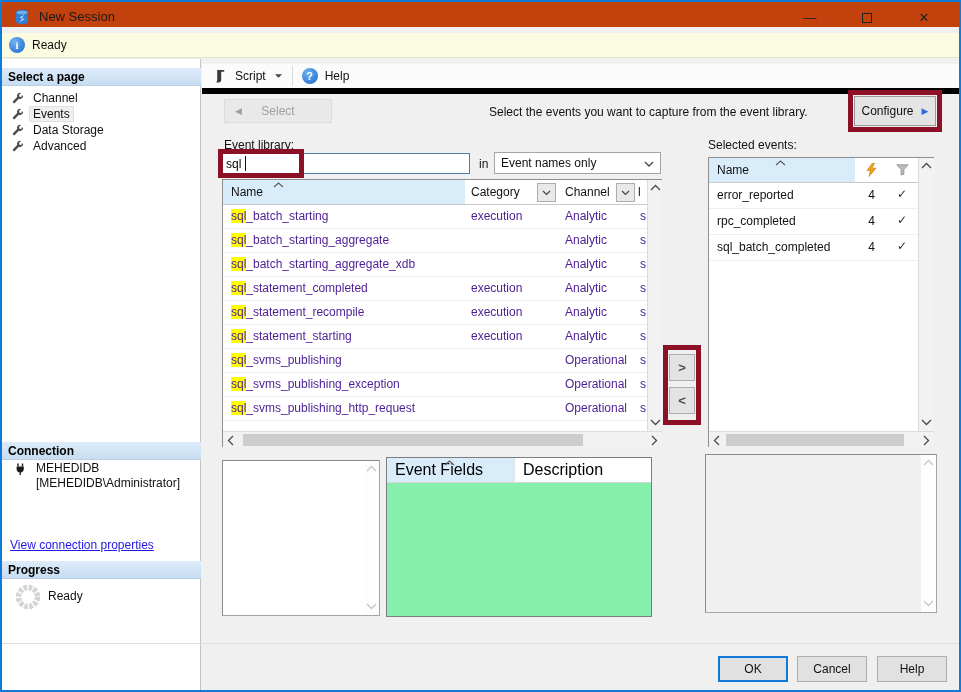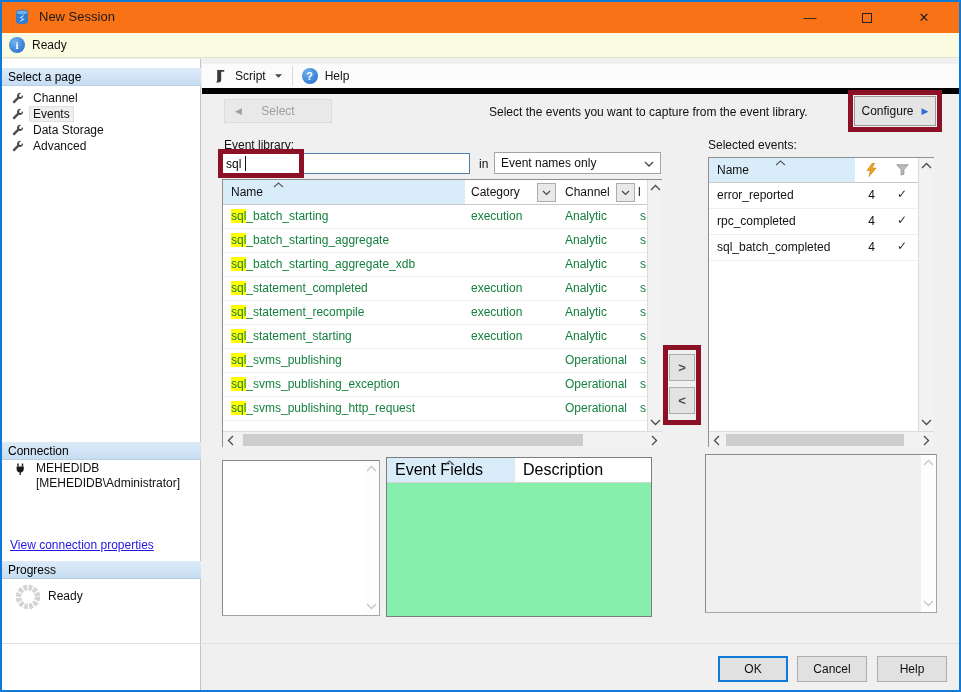--- a/index.html
+++ b/index.html
@@ -1,33 +1,33 @@
 <!DOCTYPE html>
 <html><head>
 <meta charset="utf-8">
 <style>
   html,body{margin:0;padding:0;background:#444;}
   *{box-sizing:border-box;font-family:"Liberation Sans","DejaVu Sans",sans-serif;}
   .window{position:relative;width:961px;height:692px;background:#F0F0F0;border:2px solid #0F7AD8;overflow:hidden;}
   
-  .titlebar{position:absolute;left:0;top:0;width:957px;height:31px;background:#f97316;}
+  .titlebar{position:absolute;left:0;top:0;width:957px;height:25px;background:#c2410c;}
   .title-icon{position:absolute;left:11px;top:6px;}
   .title-text{position:absolute;left:37px;top:7px;font-size:13px;color:#1a1a1a;}
   .win-btn{position:absolute;top:0;width:52px;height:31px;display:flex;align-items:center;justify-content:center;color:#222;font-size:13px;}
   .btn-min{left:782px;}
   .btn-max{left:839px;}
   .btn-close{left:896px;}
   .max-glyph{width:10px;height:10px;border:1px solid #222;}
   
   .statusbar{position:absolute;left:0;top:31px;width:957px;height:25px;background:#FBFBE2;border-bottom:1px solid #E4E4CC;display:flex;align-items:center;}
   .info-icon{width:16px;height:16px;border-radius:50%;background:radial-gradient(circle at 35% 30%,#6FB3F0,#1E66C8);color:#fff;font-size:11px;font-weight:bold;font-family:"Liberation Serif",serif;display:flex;align-items:center;justify-content:center;margin-left:7px;}
   .status-text{margin-left:7px;font-size:12px;color:#111;}
   
   .sidebar{position:absolute;left:0;top:57px;width:199px;height:633px;background:#FFFFFF;border-right:1px solid #C3C3C3;}
-  .side-hdr{position:absolute;left:0;width:199px;height:18px;background:linear-gradient(#DDEBF9,#C7DDF2);border-bottom:1px solid #B9CFE6;font-size:12px;font-weight:normal;color:#000;padding:2px 0 0 6px;}
+  .side-hdr{position:absolute;left:0;width:199px;height:18px;background:linear-gradient(#DDEBF9,#C7DDF2);border-bottom:1px solid #B9CFE6;font-size:12px;font-weight:bold;color:#000;padding:2px 0 0 6px;}
   .side-item{position:absolute;left:10px;height:16px;display:flex;align-items:center;font-size:12px;color:#111;}
   .side-item .lbl{margin-left:6px;padding:0 3px;}
   .side-item.sel .lbl{background:#EFEFEF;outline:1px solid #E0E0E0;}
   .conn-icon{position:absolute;left:12px;top:404px;}
   .conn-text{position:absolute;left:34px;top:402px;font-size:12px;color:#111;line-height:15px;width:160px;}
   .link{position:absolute;left:8px;top:479px;font-size:12px;color:#2217E6;text-decoration:underline;cursor:pointer;}
   .spinner{position:absolute;left:12px;top:524px;}
   .ready-text{position:absolute;left:46px;top:530px;font-size:12px;color:#111;}
   
   .main{position:absolute;left:200px;top:57px;width:757px;height:633px;background:#F0F0F0;}
@@ -52,21 +52,21 @@
   .combo .chev{position:absolute;right:6px;top:8px;}
   
   .tbl{position:absolute;background:#fff;border:1px solid #8F8F8F;}
   .lib-tbl{left:20px;top:120px;width:440px;height:268px;}
   .hrow{position:absolute;left:0;top:0;height:25px;border-bottom:1px solid #C9C9C9;font-size:12px;color:#111;}
   .hcell{position:absolute;top:0;height:24px;display:flex;align-items:center;}
   .hc-blue{background:#D9ECFA;}
   .sortcaret{position:absolute;top:2px;}
   .dd-btn{position:absolute;top:3px;right:3px;width:19px;height:19px;background:#E9E9E9;border:1px solid #ACACAC;display:flex;align-items:center;justify-content:center;}
   .lib-rows{position:absolute;left:0;top:25px;width:424px;}
-  .lib-row{position:relative;height:24px;border-bottom:1px solid #EFEFEF;font-size:12px;color:#15803d;}
+  .lib-row{position:relative;height:24px;border-bottom:1px solid #EFEFEF;font-size:12px;color:#4c1d95;}
   .lib-row .c-name{position:absolute;left:8px;top:4px;}
   .hl{background:#FFFF00;}
   .lib-row .c-cat{position:absolute;left:248px;top:4px;}
   .lib-row .c-chan{position:absolute;left:342px;top:4px;}
   .lib-row .c-part{position:absolute;left:417px;top:4px;width:7px;overflow:hidden;}
   .vscroll{position:absolute;background:#F2F2F2;border-left:1px solid #DCDCDC;}
   .lib-vscroll{left:424px;top:0;width:15px;height:251px;}
   .hscroll{position:absolute;background:#F2F2F2;border-top:1px solid #DCDCDC;}
   .lib-hscroll{left:0;top:251px;width:439px;height:16px;}
   .sc-up{position:absolute;left:2px;top:4px;}

